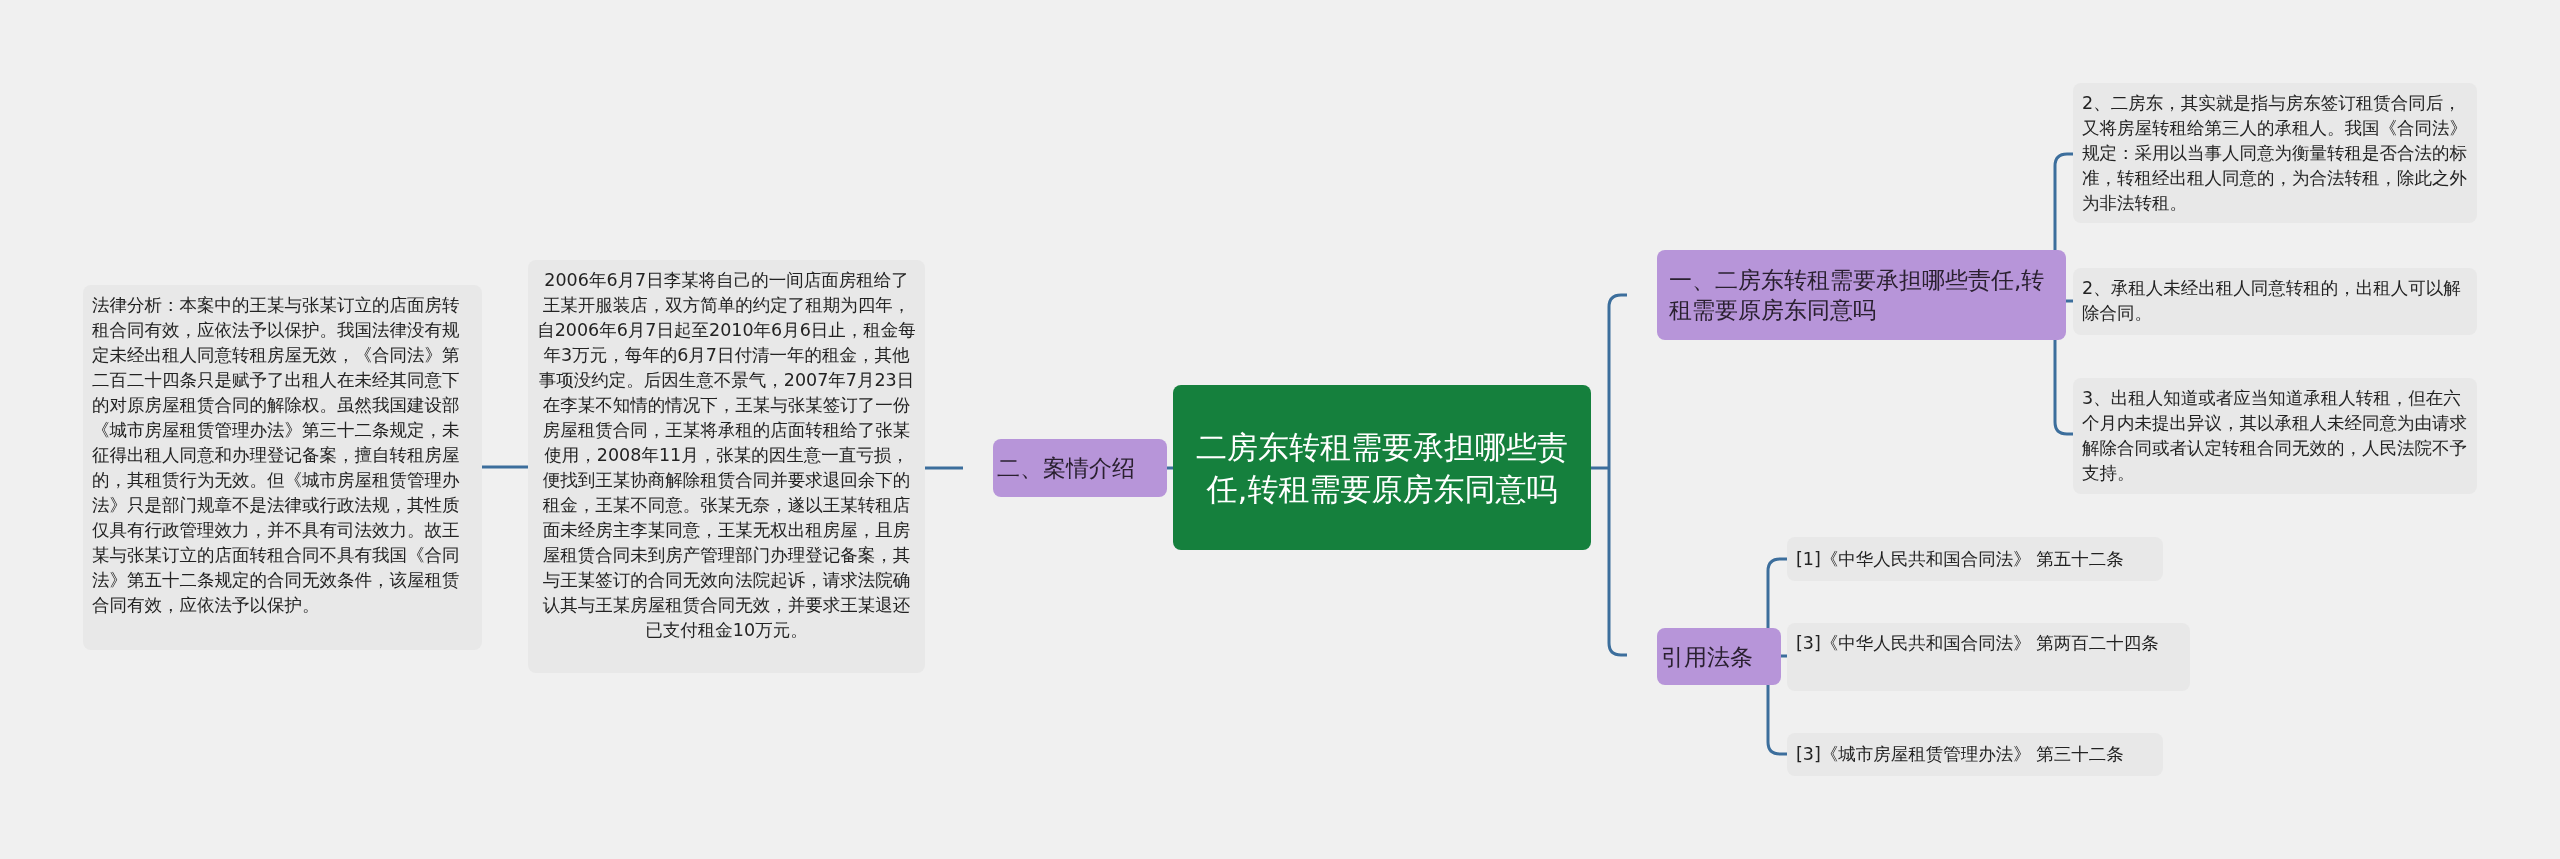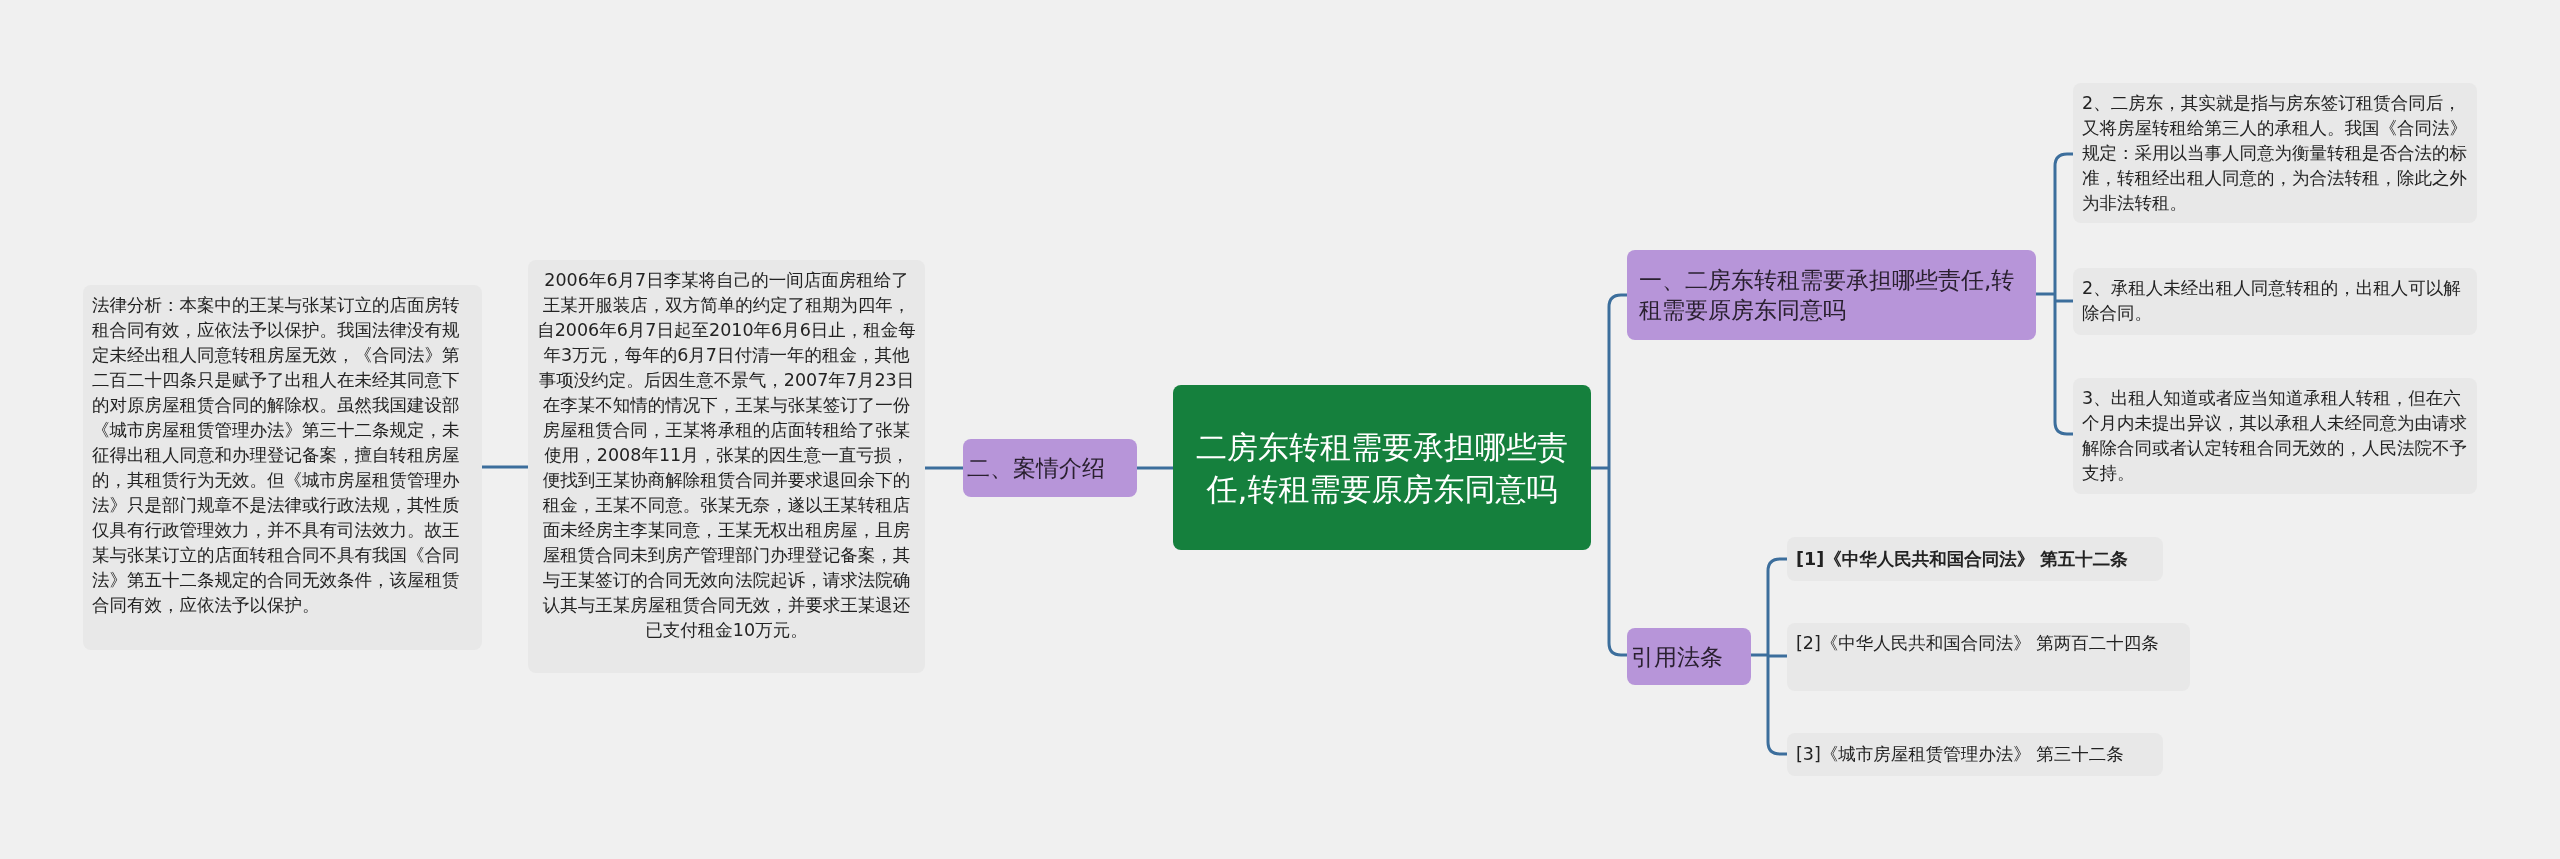--- a/index.html
+++ b/index.html
@@ -11,21 +11,21 @@
   .node { position: absolute; box-sizing: border-box; }
   .root {
     background: #15803d; color: #ffffff; border-radius: 8px;
     font-size: 31px; line-height: 42px; text-align: center;
     display: flex; align-items: center; justify-content: center;
     padding: 0 16px;
   }
   .branch {
     background: #b795d9; color: #2a2030; border-radius: 8px;
     font-size: 23px; line-height: 30px;
-    display: flex; align-items: center; padding: 0 12px;
+    display: flex; align-items: center; padding: 0 12px; margin-left: 30px;
   }
   .branch.center { justify-content: flex-start; padding: 4px; }
   .leaf {
     background: #e8e8e8; color: #222222; border-radius: 8px;
     font-size: 17.5px; line-height: 25px; padding: 8px 9px;
     word-break: break-all;
   }
   .leaf.single { display: flex; align-items: center; padding: 0 9px; }
   svg.lines { position: absolute; left: 0; top: 0; }
   svg.lines path, svg.lines line { stroke: #3c6e9c; stroke-width: 3; fill: none; }
@@ -82,23 +82,23 @@
 </div>
 
 <div class="node leaf" style="left:2073px; top:378px; width:404px; height:116px;">
   <span>3、出租人知道或者应当知道承租人转租，但在六个月内未提出异议，其以承租人未经同意为由请求解除合同或者认定转租合同无效的，人民法院不予支持。</span>
 </div>
 
 <div class="node branch center" style="left:1627px; top:628px; width:124px; height:57px;">
   <span>引用法条</span>
 </div>
 
-<div class="node leaf single" style="left:1787px; top:537px; width:376px; height:44px;font-weight:bold;">
+<div class="node leaf single" style="left:1787px; top:537px; width:376px; height:44px;">
   <span>[1]《中华人民共和国合同法》 第五十二条</span>
 </div>
 
 <div class="node leaf" style="left:1787px; top:623px; width:403px; height:68px;">
-  <span>[2]《中华人民共和国合同法》 第两百二十四条</span>
+  <span>[3]《中华人民共和国合同法》 第两百二十四条</span>
 </div>
 
 <div class="node leaf single" style="left:1787px; top:733px; width:376px; height:43px;">
   <span>[3]《城市房屋租赁管理办法》 第三十二条</span>
 </div>
 
 </body></html>

